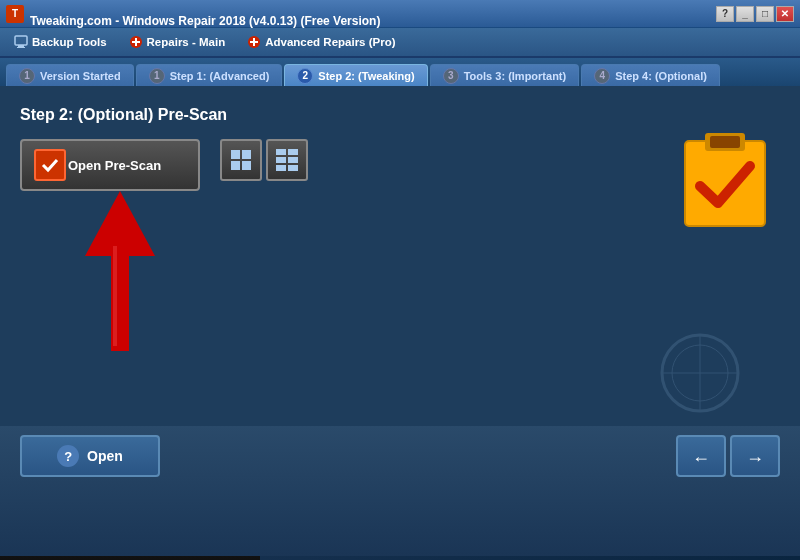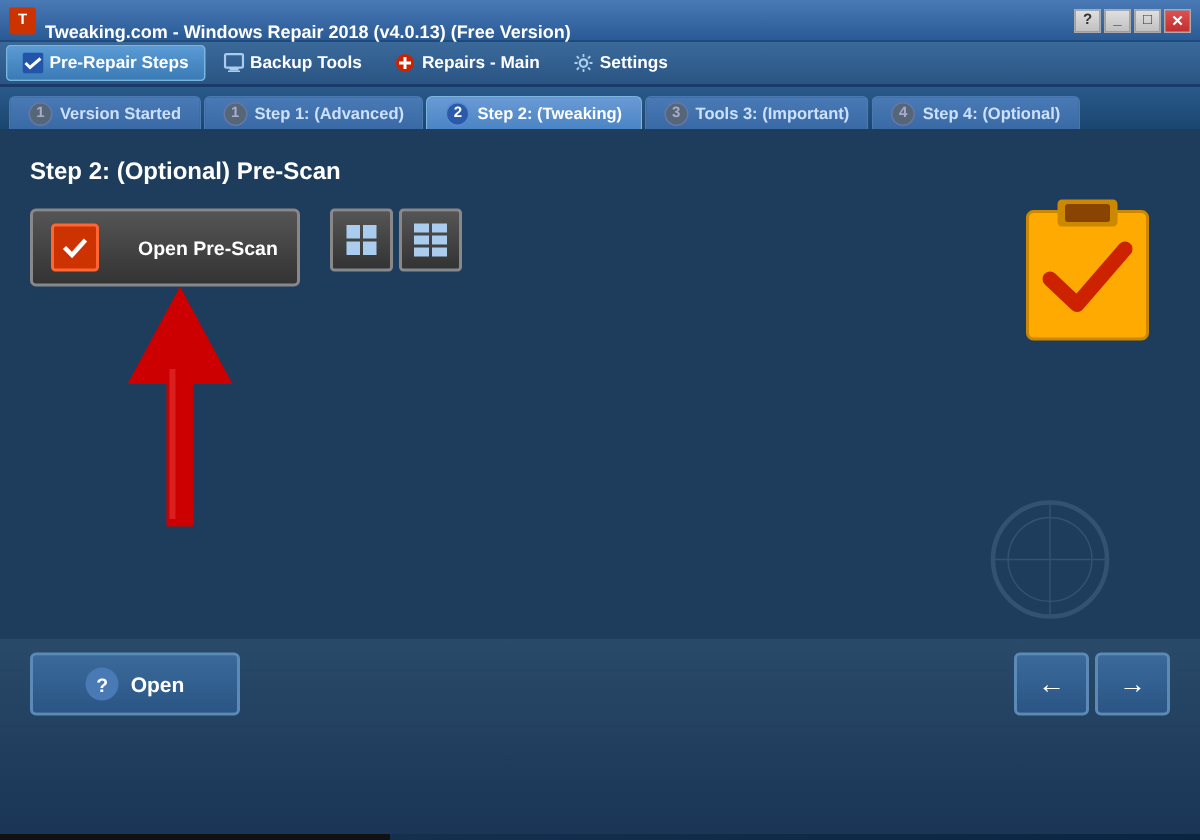--- a/index.html
+++ b/index.html
@@ -145,21 +145,21 @@
     }
 
     .prescan-btn {
       width: 180px;
       height: 52px;
       background: linear-gradient(to bottom, #555, #333);
       border: 2px solid #888;
       border-radius: 4px;
       display: flex;
       align-items: center;
-      gap: 26px;
+      gap: 2px;
       padding: 0 12px;
       cursor: pointer;
       position: relative;
     }
     .prescan-btn-icon {
       width: 32px;
       height: 32px;
       background: #cc3300;
       border: 2px solid #ff6633;
       border-radius: 3px;
@@ -282,48 +282,41 @@
   <div class="title-bar-text">Tweaking.com - Windows Repair 2018 (v4.0.13) (Free Version)</div>
   <div class="title-bar-controls">
     <div class="title-btn">?</div>
     <div class="title-btn">_</div>
     <div class="title-btn">□</div>
     <div class="title-btn close">✕</div>
   </div>
 </div>
 
 <div class="menu-bar">
-  <div class="menu-item active">
-    <svg class="menu-icon" viewBox="0 0 14 14">
-      <rect width="14" height="14" rx="2" fill="#2255aa"></rect>
-      <path d="M2 7 L5 10 L12 4" stroke="white" stroke-width="2" fill="none"></path>
-    </svg>
-    <span>Pre-Repair Steps</span>
-  </div>
   <div class="menu-item">
     <svg class="menu-icon" viewBox="0 0 14 14">
       <rect x="1" y="1" width="12" height="9" rx="1" fill="none" stroke="#aaccee" stroke-width="1.5"></rect>
       <rect x="4" y="10" width="6" height="2" fill="#aaccee"></rect>
       <rect x="3" y="12" width="8" height="1" fill="#aaccee"></rect>
     </svg>
     <span>Backup Tools</span>
   </div>
   <div class="menu-item">
     <svg class="menu-icon" viewBox="0 0 14 14">
       <circle cx="7" cy="7" r="6" fill="#cc2200"></circle>
       <path d="M7 3 L7 11 M3 7 L11 7" stroke="white" stroke-width="2"></path>
     </svg>
     <span>Repairs - Main</span>
   </div>
   <div class="menu-item">
     <svg class="menu-icon" viewBox="0 0 14 14">
-      <circle cx="7" cy="7" r="2.5" fill="none" stroke="#aaccee" stroke-width="1.5"></circle>
-      <path d="M7 1 L7 3 M7 11 L7 13 M1 7 L3 7 M11 7 L13 7 M2.5 2.5 L4 4 M10 10 L11.5 11.5 M11.5 2.5 L10 4 M4 10 L2.5 11.5" stroke="#aaccee" stroke-width="1.2"></path>
+      <circle cx="7" cy="7" r="6" fill="#cc2200"></circle>
+      <path d="M7 3 L7 11 M3 7 L11 7" stroke="white" stroke-width="2"></path>
     </svg>
-    <span>Settings</span>
+    <span>Advanced Repairs (Pro)</span>
   </div>
 </div>
 
 <div class="tab-bar">
   <div class="tab">
     <div class="tab-num gray">1</div>
     <span>Version Started</span>
   </div>
   <div class="tab">
     <div class="tab-num gray">1</div>

